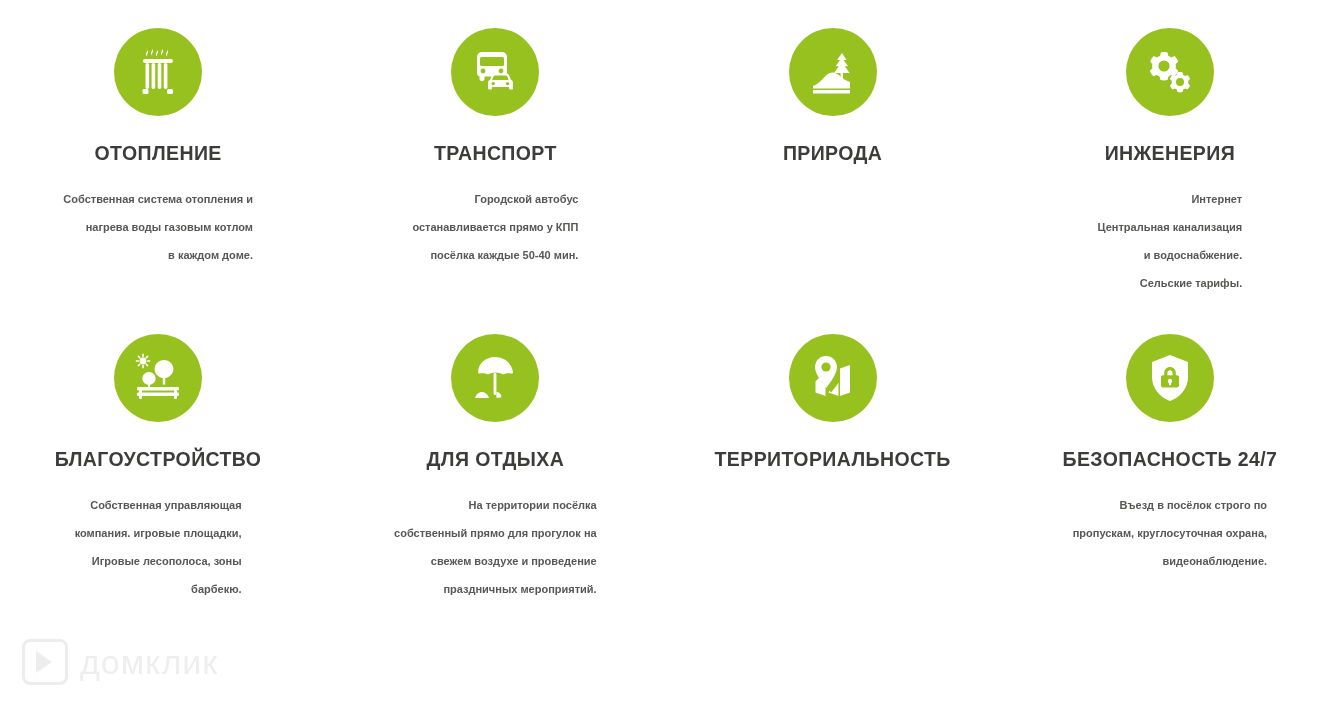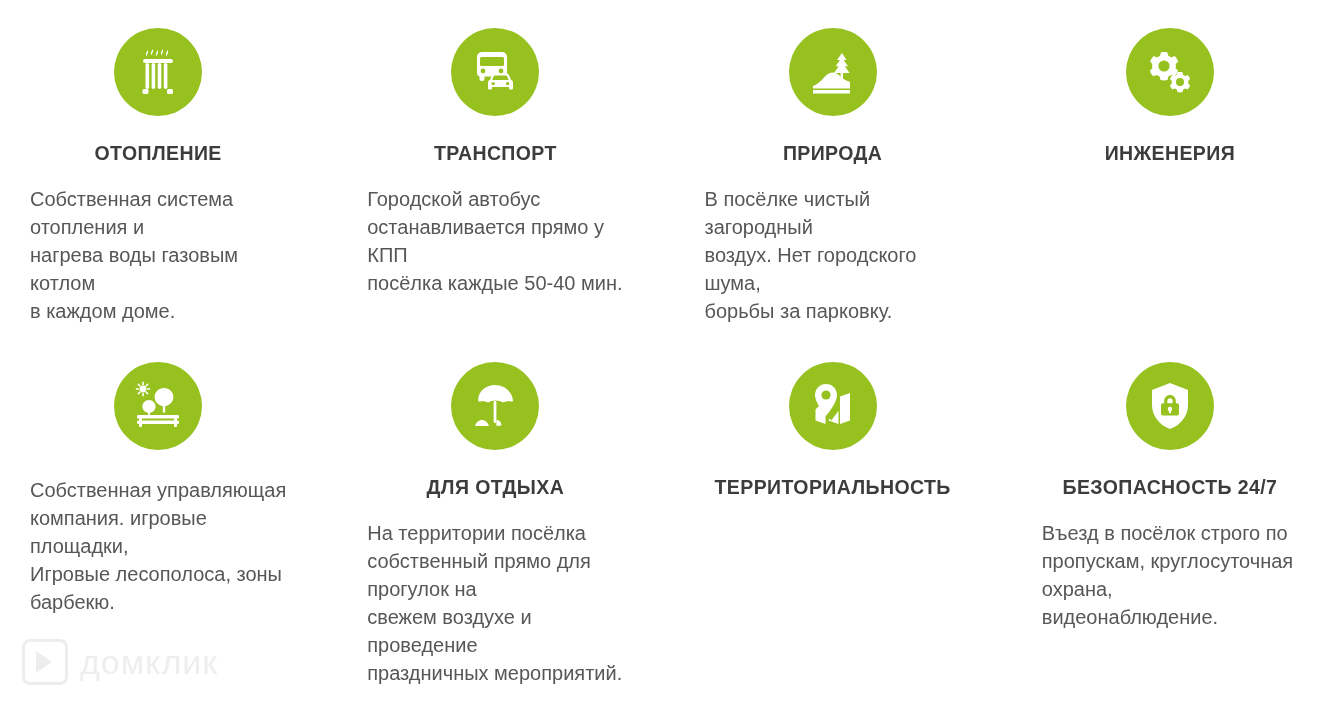--- a/index.html
+++ b/index.html
@@ -54,25 +54,26 @@
     font-weight: bold;
     color: #3c3c3b;
     letter-spacing: 0.4px;
     text-align: center;
     margin-bottom: 20px;
     text-transform: uppercase;
     white-space: nowrap;
   }
 
   .feature-text {
-    font-size: 20px;
+    font-size: 11px;
     line-height: 28px;
     color: #575756;
-    text-align: left;
+    text-align: right;
     white-space: pre-line;
+    font-weight: bold;
   }
 
   
   .watermark {
     position: absolute;
     left: 22px;
     bottom: 28px;
     display: flex;
     align-items: center;
     opacity: 0.25;
@@ -160,54 +161,56 @@
     <div class="icon-circle">
       <svg width="54" height="52" viewBox="0 0 54 52" fill="none">
         <g fill="#ffffff">
           <path d="M40 7l-5 7h3l-4.4 6.2h3.2L32 27h6.6v6H41v-6h6.6l-4.8-6.8H46L41.6 14h3L40 7z" transform="translate(-4,0)"></path>
           <path d="M7 40c4-1.6 6.5-3.6 9-6.2 3.2-3.4 6-7.2 10.4-7.2 3.6 0 5.8 2 9 4.6 2.4 2 5 3.6 8.6 4.8v6.4H7V40z"></path>
           <path d="M7 44h37v3.6H7z"></path>
         </g>
       </svg>
     </div>
     <div class="feature-title">ПРИРОДА</div>
-    <div class="feature-text">В посёлке чистый загородный
-воздух. Нет городского шума,
-борьбы за парковку.</div>
   </div>
 
   <div class="feature">
     <div class="icon-circle">
       <svg width="52" height="52" viewBox="0 0 52 52" fill="none">
         <g fill="#ffffff">
           <path d="M20 6c1.2 0 2.4.1 3.5.4l.9 3.6c1 .3 2 .8 2.9 1.4l3.4-1.3c1.5 1.5 2.8 3.4 3.5 5.5l-2.6 2.6c.2.6.3 1.3.3 2s-.1 1.4-.3 2l2.6 2.6c-.7 2.1-2 4-3.5 5.5l-3.4-1.3c-.9.6-1.9 1.1-2.9 1.4l-.9 3.6c-1.1.3-2.3.4-3.5.4s-2.4-.1-3.5-.4l-.9-3.6c-1-.3-2-.8-2.9-1.4l-3.4 1.3c-1.5-1.5-2.8-3.4-3.5-5.5l2.6-2.6c-.2-.6-.3-1.3-.3-2s.1-1.4.3-2L6.2 15.6c.7-2.1 2-4 3.5-5.5l3.4 1.3c.9-.6 1.9-1.1 2.9-1.4l.9-3.6C18 6.1 18.8 6 20 6z"></path>
           <circle cx="20" cy="20" r="5.6" fill="#96c11f"></circle>
           <path d="M36 26c.9 0 1.7.1 2.5.3l.7 2.6c.7.2 1.4.6 2 1l2.4-.9c1.1 1.1 2 2.4 2.5 3.9l-1.9 1.9c.1.5.2.9.2 1.4s-.1 1-.2 1.4l1.9 1.9c-.5 1.5-1.4 2.8-2.5 3.9l-2.4-.9c-.6.4-1.3.8-2 1l-.7 2.6c-.8.2-1.6.3-2.5.3s-1.7-.1-2.5-.3l-.7-2.6c-.7-.2-1.4-.6-2-1l-2.4.9c-1.1-1.1-2-2.4-2.5-3.9l1.9-1.9c-.1-.5-.2-.9-.2-1.4s.1-1 .2-1.4l-1.9-1.9c.5-1.5 1.4-2.8 2.5-3.9l2.4.9c.6-.4 1.3-.8 2-1l.7-2.6c.8-.2 1.6-.3 2.5-.3z"></path>
           <circle cx="36" cy="36" r="4" fill="#96c11f"></circle>
         </g>
       </svg>
     </div>
     <div class="feature-title">ИНЖЕНЕРИЯ</div>
+    <div class="feature-text">Интернет
+Центральная канализация
+и водоснабжение.
+Сельские тарифы.</div>
   </div>
 
   <div class="feature">
     <div class="icon-circle">
       <svg width="54" height="52" viewBox="0 0 54 52" fill="none">
         <g fill="#ffffff">
           <circle cx="12" cy="9" r="3.4"></circle>
           <path d="M12 2.4v2M12 13.6v2M5.4 9h2M16.6 9h2M7.4 4.4l1.4 1.4M15.2 12.2l1.4 1.4M16.6 4.4l-1.4 1.4M8.8 12.2l-1.4 1.4" stroke="#ffffff" stroke-width="1.6" stroke-linecap="round"></path>
           <path d="M33 8c5.2 0 9.4 4 9.4 9 0 4.6-3.6 8.4-8.2 9v6.4h-2.4V26c-4.6-.6-8.2-4.4-8.2-9 0-5 4.2-9 9.4-9z"></path>
           <path d="M18 20c3.6 0 6.6 2.9 6.6 6.4 0 3.2-2.5 5.9-5.7 6.3v4.5h-1.8v-4.5c-3.2-.4-5.7-3.1-5.7-6.3 0-3.5 3-6.4 6.6-6.4z"></path>
           <rect x="6" y="35" width="42" height="3.6" rx="1.4"></rect>
           <rect x="6" y="40.5" width="42" height="3.6" rx="1.4"></rect>
           <rect x="8" y="38" width="3" height="9" rx="1"></rect>
           <rect x="43" y="38" width="3" height="9" rx="1"></rect>
         </g>
       </svg>
     </div>
+    <div class="feature-title">БЛАГОУСТРОЙСТВО</div>
     <div class="feature-text">Собственная управляющая
 компания. игровые площадки,
 Игровые лесополоса, зоны
 барбекю.</div>
   </div>
 
   <div class="feature">
     <div class="icon-circle">
       <svg width="52" height="52" viewBox="0 0 52 52" fill="none">
         <g fill="#ffffff">

